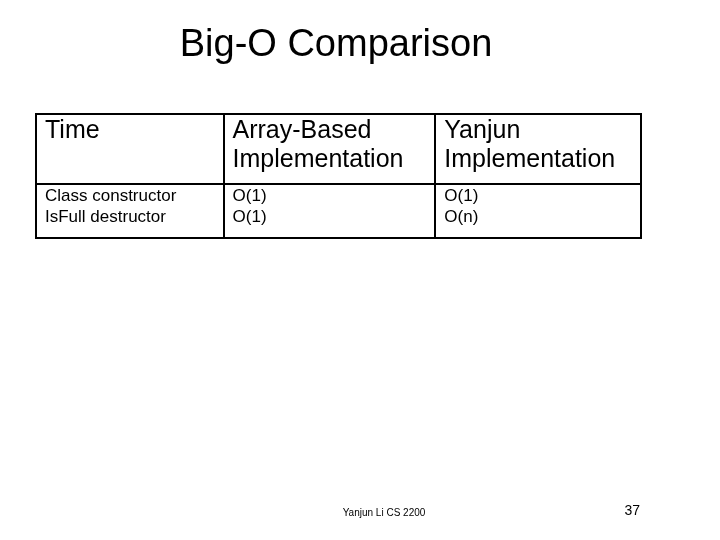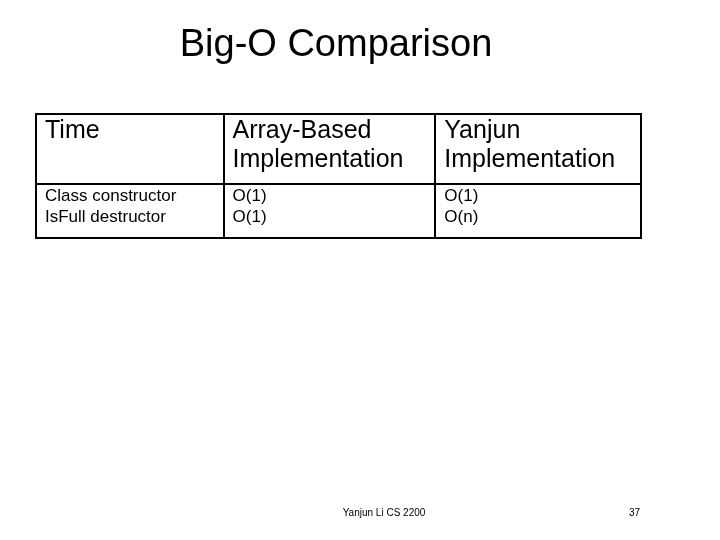--- a/index.html
+++ b/index.html
@@ -54,21 +54,21 @@
     left: 0;
     width: 100%;
     text-align: center;
     font-size: 10px;
     margin-left: 48px;
   }
   .footer-right {
     position: absolute;
     bottom: 22px;
     right: 32px;
-    font-size: 10px;
+    font-size: 14px;
   }
 </style>
 </head>
 <body>
 
 <div class="slide">
 
   <div class="title">Big-O Comparison</div>
 
   <div class="table-wrap">

